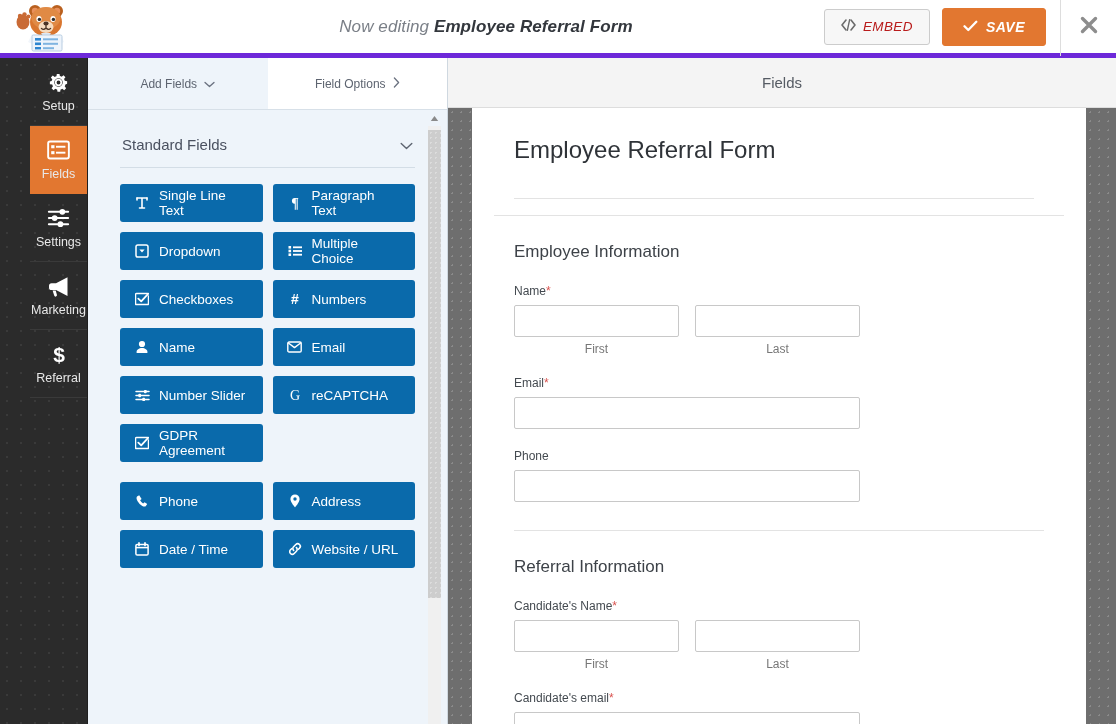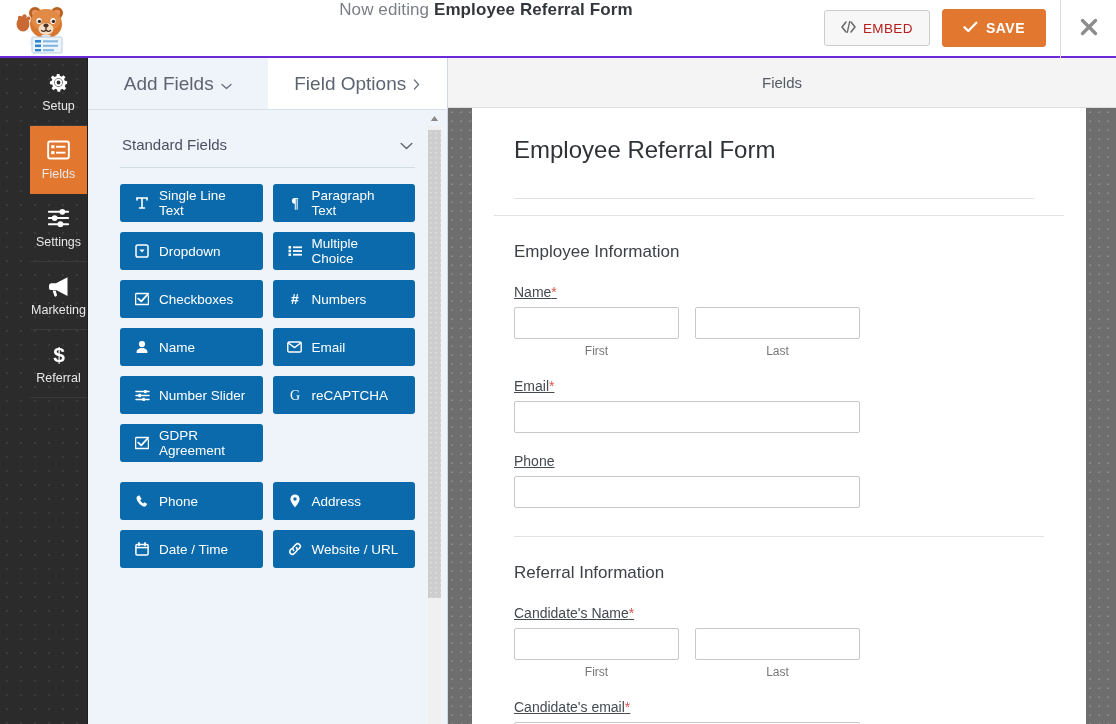--- a/index.html
+++ b/index.html
@@ -8,23 +8,24 @@
     overflow: hidden;
     font-family: "Liberation Sans", sans-serif;
     background: #ffffff;
   }
   .app { position: relative; width: 1116px; height: 724px; display: flex; flex-direction: column; }
 
   
   .topbar {
     height: 58px; min-height: 58px;
     background: #ffffff;
-    border-bottom: 2px solid #6d28d9;
-    display: flex; 
+    border-bottom: 5px solid #6d28d9;
+    display: flex; align-items: center;
     position: relative;
+    font-style: italic;
   }
   .logo-wrap {
     width: 88px; height: 58px;
     display: flex; align-items: center; justify-content: center;
     flex: 0 0 88px;
   }
   .bear { position: relative; width: 62px; height: 50px; }
   .topbar-title {
     flex: 1;
     text-align: center;
@@ -85,21 +86,21 @@
   .panel {
     width: 360px; flex: 0 0 360px;
     background: #eef4fa;
     border-right: 1px solid #cfd8e0;
     display: flex; flex-direction: column;
     position: relative; overflow: hidden;
   }
   .panel-tabs { display: flex; height: 52px; min-height: 52px; border-bottom: 1px solid #d7e0e8; }
   .tab {
     flex: 1; display: flex; align-items: center; justify-content: center;
-    gap: 7px; font-size: 19px; color: #5d6470; cursor: pointer;
+    gap: 7px; font-size: 12px; color: #5d6470; cursor: pointer;
   }
   .tab.active { background: #eef4fa; }
   .tab.inactive { background: #ffffff; }
   .panel-scroll { flex: 1; overflow: hidden; padding: 0 32px; position: relative; }
   .section-head {
     display: flex; align-items: center; justify-content: space-between;
     font-size: 15px; color: #4a5160;
     padding: 26px 2px 14px 2px;
     border-bottom: 1px solid #d3dde6;
     cursor: pointer;
@@ -163,21 +164,21 @@
   }
   .form-area {
     flex: 1; background: #ffffff; overflow: hidden;
     padding: 28px 42px 0 42px; min-width: 0;
   }
   .form-title { font-size: 24px; color: #2f3338; font-weight: normal; padding-bottom: 34px; }
   .rule-a { height: 1px; background: #e3e3e3; margin: 0 10px 0 0; }
   .rule-b { height: 1px; background: #e3e3e3; margin: 16px -20px 0 -20px; }
   .section-title { font-size: 17px; color: #3d4248; padding: 26px 0 22px 0; }
   .fld { padding-bottom: 20px; }
-  .fld-label { font-size: 14px; color: #444a50; padding-bottom: 7px; text-decoration: underline; }
+  .fld-label { font-size: 12px; color: #444a50; padding-bottom: 7px; }
   .req { color: #d9534f; }
   .inp {
     height: 32px; border: 1px solid #c8c8c8; border-radius: 2px;
     background: #ffffff; width: 100%;
   }
   .inp.wide { max-width: 346px; }
   .sub { font-size: 12px; color: #777777; padding-top: 5px; text-align: center; }
   .two-col { display: flex; gap: 16px; max-width: 346px; }
   .two-col > div { flex: 1; }
   .divider { height: 1px; background: #e3e3e3; margin: 8px 0 0 0; }

